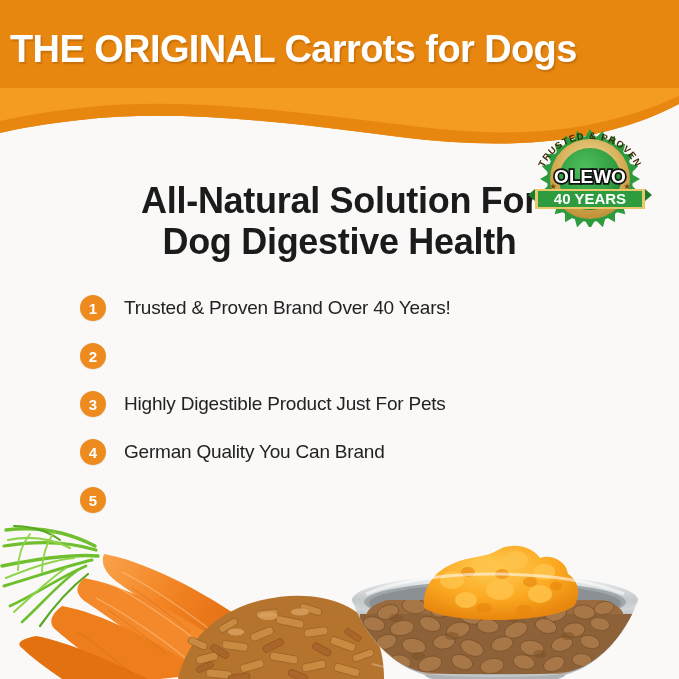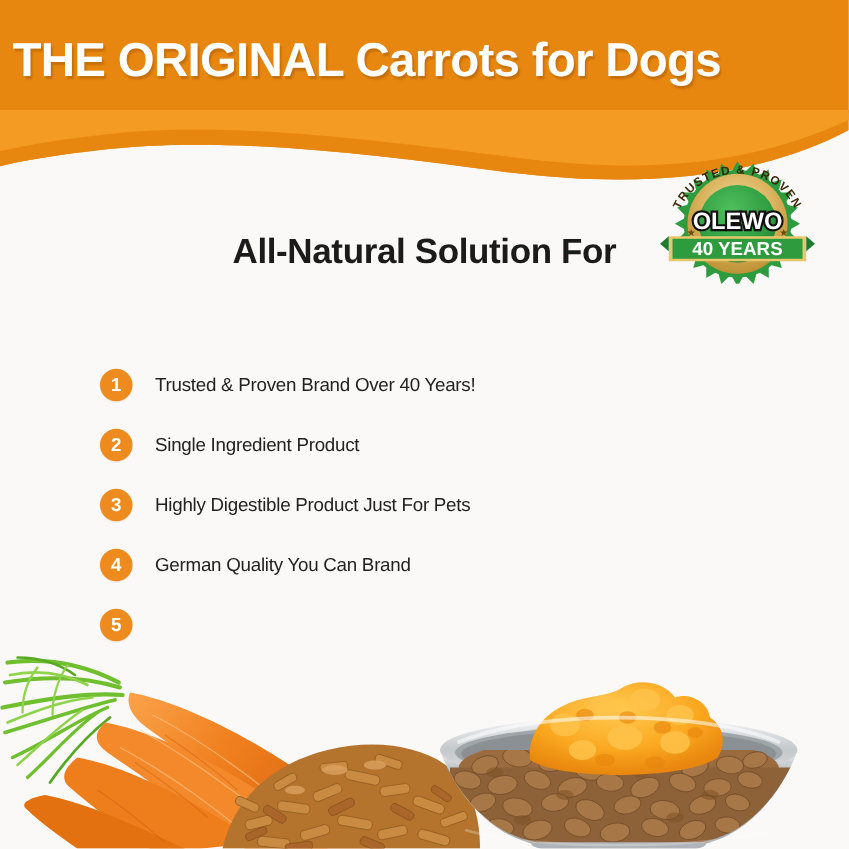--- a/index.html
+++ b/index.html
@@ -48,21 +48,21 @@
     width:142px; height:100px;
     z-index:6;
   }
 
   
   .subtitle {
     position:absolute;
     top:180px; left:0;
     width:679px;
     text-align:center;
-    font-size:28px;
+    font-size:36px;
     font-weight:bold;
     color:#1B1B1B;
     line-height:41px;
     letter-spacing:-0.3px;
     z-index:3;
   }
   .subtitle div { white-space:nowrap; }
 
   
   .benefits {
@@ -85,21 +85,21 @@
     font-size:15px;
     font-weight:bold;
     display:flex;
     align-items:center;
     justify-content:center;
     line-height:1;
     box-shadow:0 1px 1px rgba(0,0,0,0.07);
   }
   .benefit-text {
     margin-left:18px;
-    font-size:15px;
+    font-size:19px;
     color:#222222;
     letter-spacing:-0.2px;
     white-space:nowrap;
     text-align:center;
   }
 
   
   .photo-strip {
     position:absolute;
     left:0; bottom:0;
@@ -197,30 +197,30 @@
         <polygon points="19,64 123,64 123,80 19,80" fill="#2E9B3F"></polygon>
         <polygon points="16,62 9,68 16,74" fill="#1E7A2D"></polygon>
         <polygon points="126,62 133,68 126,74" fill="#1E7A2D"></polygon>
         <text x="71" y="77" font-size="15" font-weight="bold" text-anchor="middle" font-family="Liberation Sans, sans-serif" fill="#FFFFFF">40 YEARS</text>
       </g>
     </svg>
   </div>
 
   <div class="subtitle">
     <div>All-Natural Solution For</div>
+    <div>Dog Digestive Health</div>
   </div>
 
   <div class="benefits">
     <div class="benefit-row">
       <div class="benefit-num">1</div>
       <div class="benefit-text">Trusted &amp; Proven Brand Over 40 Years!</div>
     </div>
     <div class="benefit-row">
       <div class="benefit-num">2</div>
-      <div class="benefit-text">Single Ingredient Product</div>
     </div>
     <div class="benefit-row">
       <div class="benefit-num">3</div>
       <div class="benefit-text">Highly Digestible Product Just For Pets</div>
     </div>
     <div class="benefit-row">
       <div class="benefit-num">4</div>
       <div class="benefit-text">German Quality You Can Brand</div>
     </div>
     <div class="benefit-row">

